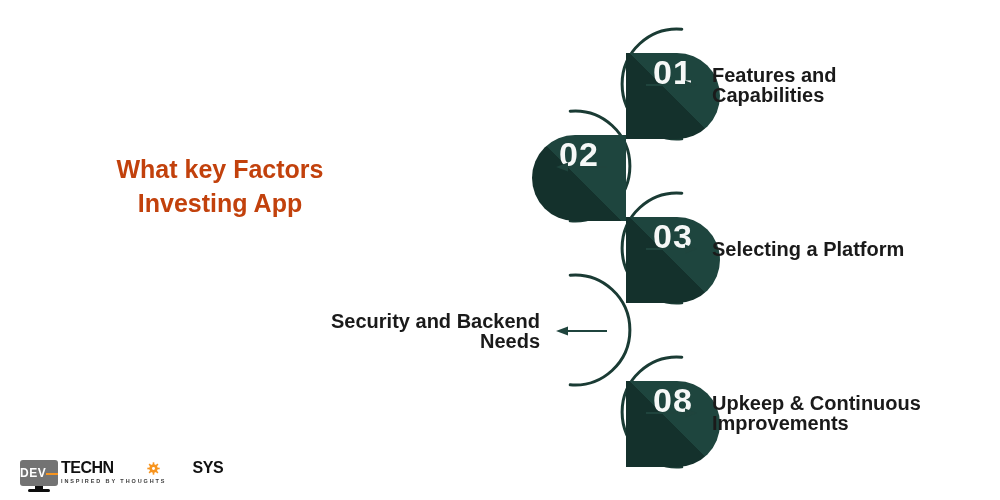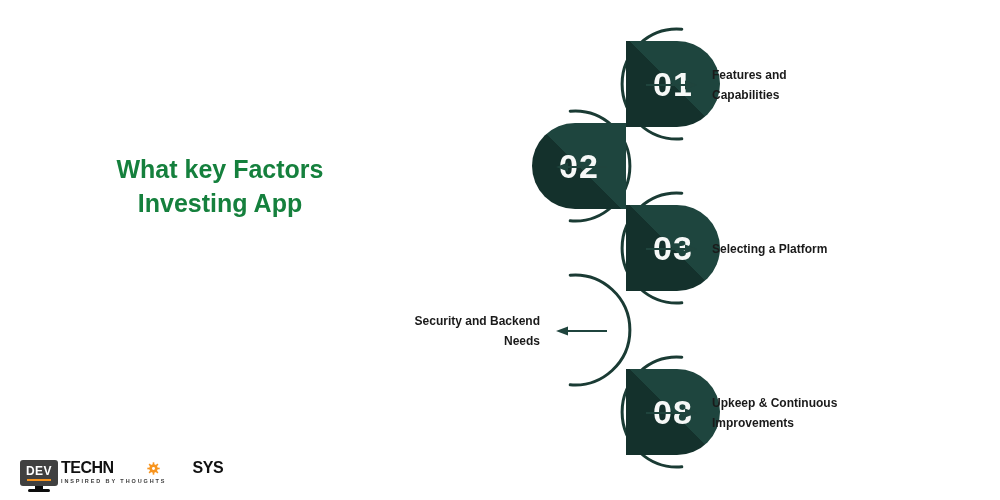--- a/index.html
+++ b/index.html
@@ -4,34 +4,34 @@
 <style>
   html,body{margin:0;padding:0;}
   body{
     width:1000px;height:500px;position:relative;overflow:hidden;
     background:#ffffff;
     font-family:"Liberation Sans", sans-serif;
   }
   
   .title{
     position:absolute;left:55px;top:152px;width:330px;
-    text-align:center;color:#15803d;
+    text-align:center;color:#c2410c;
     font-size:25px;font-weight:600;line-height:34px;
   }
   
   .item{position:absolute;left:0;width:1000px;height:86px;}
   .item-1{top:41px;}
   .item-2{top:123px;}
   .item-3{top:205px;}
   .item-4{top:287px;}
   .item-5{top:369px;}
 
   .pill{
-    position:absolute;top:0;width:94px;height:86px;
-    display:flex;align-items:center;justify-content:center;
+    position:absolute;top:12px;width:94px;height:86px;
+    display:flex;justify-content:center;
   }
   .item.left  .pill{
     left:532px;border-radius:43px 0 0 43px;
     background:linear-gradient(45deg,#14312c 50%,#1e453e 50%);
   }
   .item.right .pill{
     left:626px;border-radius:0 43px 43px 0;
     background:linear-gradient(45deg,#14312c 50%,#1e453e 50%);
   }
   .pill .num{
@@ -40,32 +40,32 @@
   .arc{position:absolute;top:-17px;width:120px;height:120px;}
   .item.left  .arc{left:515px;}
   .item.right .arc{left:617px;}
 
   .arrow{position:absolute;top:38px;width:52px;height:12px;}
   .item.right .arrow{left:645px;}
   .item.left  .arrow{left:556px;transform:scaleX(-1);}
 
   .label{
     position:absolute;top:44px;transform:translateY(-50%);
-    color:#1a1a1a;font-size:12px;font-weight:700;line-height:20px;
+    color:#1a1a1a;font-size:20px;font-weight:700;line-height:20px;
     white-space:pre-line;
   }
   .item.right .label{left:712px;text-align:left;}
   .item.left  .label{right:460px;text-align:right;}
 
   
   .logo{position:absolute;left:20px;top:459px;display:flex;align-items:flex-start;}
   .monitor{position:relative;width:38px;height:36px;}
   .monitor .screen{
-    position:absolute;left:0;top:1px;width:38px;height:26px;background:#404040;
-    border-radius:3px;display:flex;flex-direction:column;align-items:center;justify-content:center;
+    position:absolute;left:0;top:1px;width:38px;height:26px;background:#737373;
+    border-radius:3px;display:flex;flex-direction:row;align-items:center;justify-content:center;
   }
   .monitor .screen span{color:#ffffff;font-size:12px;font-weight:700;letter-spacing:.5px;line-height:12px;}
   .monitor .screen .uline{width:24px;height:2.5px;background:#f7941e;margin-top:1.5px;}
   .monitor .neck{position:absolute;left:15px;top:27px;width:8px;height:3px;background:#0d0d0d;}
   .monitor .base{position:absolute;left:8px;top:30px;width:22px;height:3px;background:#0d0d0d;border-radius:2px;}
   .wordmark{margin-left:3px;}
   .brandline{display:flex;align-items:center;height:18px;gap:32px;}
   .brandline .txt{color:#111111;font-size:16px;font-weight:700;letter-spacing:-.5px;line-height:18px;}
   .brandline .gear{margin:0 1px;}
   .tagline{

